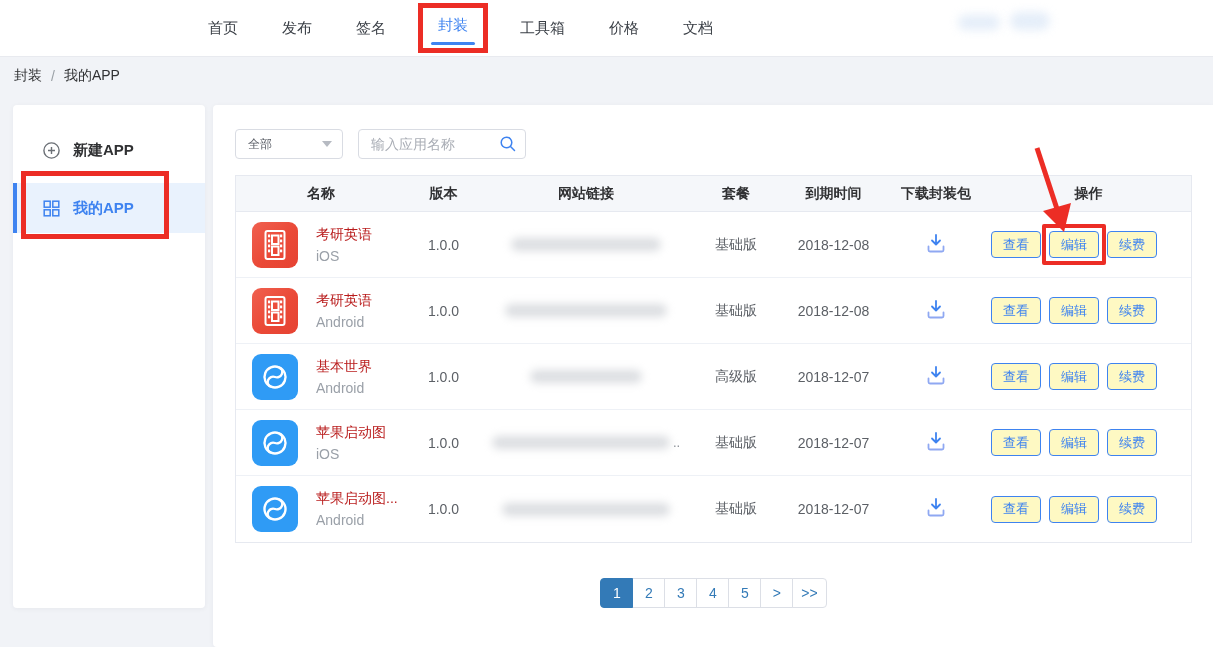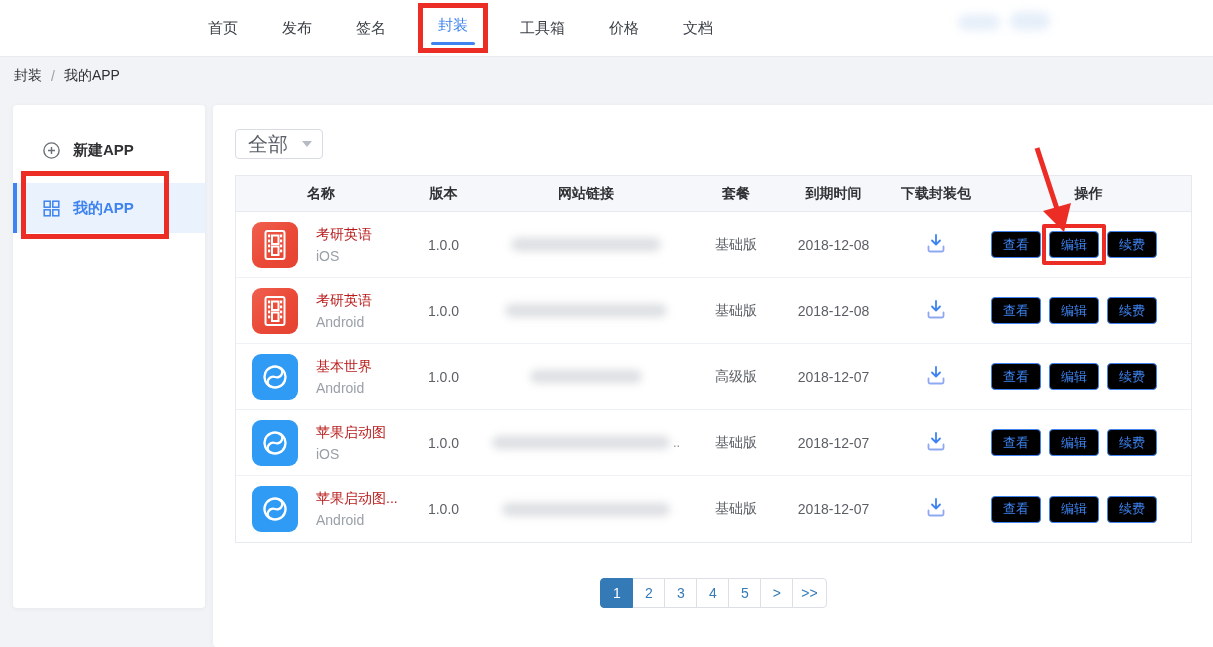--- a/index.html
+++ b/index.html
@@ -33,23 +33,23 @@
   .side-item.first{ margin-top:24px; }
   .side-item.active{ height:50px; margin-top:12px; background:#e9f2fd; color:#3e83f0;
                      border-left:4px solid #3e83f0; padding-left:26px; }
   .side-red-frame{ position:absolute; left:8px; top:66px; width:148px; height:68px;
                    border:5px solid #ec2d25; pointer-events:none; }
 
   
   .panel{ position:absolute; left:213px; top:105px; width:1000px; height:542px; background:#fff;
           border-radius:4px 0 0 4px; box-shadow:0 1px 5px rgba(30,40,60,.05); }
   .toolbar{ position:absolute; left:22px; top:24px; display:flex; gap:15px; }
-  .select{ width:88px; height:30px; border:1px solid #d9dce3; border-radius:4px; background:#fff;
+  .select{ width:108px; height:30px; border:1px solid #d9dce3; border-radius:4px; background:#fff;
            display:flex; align-items:center; justify-content:space-between; padding:0 10px 0 12px;
-           font-size:20px; color:#5a5e66; cursor:pointer; }
+           font-size:12px; color:#5a5e66; cursor:pointer; }
   .caret{ width:0; height:0; border-left:5px solid transparent; border-right:5px solid transparent;
           border-top:6px solid #b6bac2; }
   .search{ position:relative; }
   .search input{ width:168px; height:30px; border:1px solid #d9dce3; border-radius:4px;
                  padding:0 34px 0 12px; font-size:14px; color:#333; outline:none;
                  font-family:inherit; }
   .search input::placeholder{ color:#a9adb5; }
   .search .sicon{ position:absolute; right:9px; top:6px; }
 
   
@@ -71,21 +71,21 @@
   .appicon{ width:46px; height:46px; border-radius:9px; flex:none; display:flex;
             align-items:center; justify-content:center; }
   .appicon.red{ background:linear-gradient(135deg,#f0604f 0%,#ea4937 55%,#e64333 100%); }
   .appicon.blue{ background:#2f9bf5; }
   .nm .t{ color:#b91c1c; }
   .nm .p{ color:#9aa0a8; font-size:14px; margin-top:4px; }
   .blur{ height:13px; border-radius:7px; background:#b9bdc4; filter:blur(4px); opacity:.5; }
   .w1{ width:150px; } .w2{ width:162px; } .w3{ width:112px; } .w4{ width:178px; } .w5{ width:168px; }
   .lsuffix{ color:#8a8f96; font-size:13px; margin-left:3px; }
   .dlbtn{ background:none; border:none; cursor:pointer; padding:2px; }
-  .abtn{ height:27px; min-width:48px; padding:0 11px; background:#000000; border:1px solid #3e83f0;
+  .abtn{ height:27px; min-width:48px; padding:0 11px; background:#fef9c3; border:1px solid #3e83f0;
          border-radius:4px; color:#3e83f0; font-size:13px; cursor:pointer; font-family:inherit; }
   .edit-frame{ display:inline-flex; border:4px solid #ec2d25; padding:3px; margin:-7px;
                border-radius:2px; }
 
   
   .pagination{ position:absolute; left:22px; top:473px; width:957px; display:flex;
                justify-content:center; }
   .pg{ display:flex; }
   .pbtn{ min-width:33px; height:30px; border:1px solid #dcdfe6; background:#fff; color:#337ab7;
          font-size:14px; display:flex; align-items:center; justify-content:center;
@@ -150,20 +150,29 @@
     <div class="side-red-frame"></div>
   </aside>
 
   <main class="panel">
 
     <div class="toolbar">
       <div class="select">
         <span>全部</span>
         <i class="caret"></i>
       </div>
+      <div class="search">
+        <input type="text" placeholder="输入应用名称" style="">
+        <span class="sicon">
+          <svg width="18" height="18" viewBox="0 0 18 18">
+              <circle cx="7.5" cy="7.5" r="5.3" fill="none" stroke="#3e83f0" stroke-width="1.5"></circle>
+              <path d="M11.5 11.5 L15.5 15.5" stroke="#3e83f0" stroke-width="1.5" stroke-linecap="round"></path>
+            </svg>
+        </span>
+      </div>
     </div>
 
     <div class="table">
 
       <div class="thead">
         <div class="col-name">名称</div>
         <div class="col-ver">版本</div>
         <div class="col-link">网站链接</div>
         <div class="col-plan">套餐</div>
         <div class="col-date">到期时间</div>

